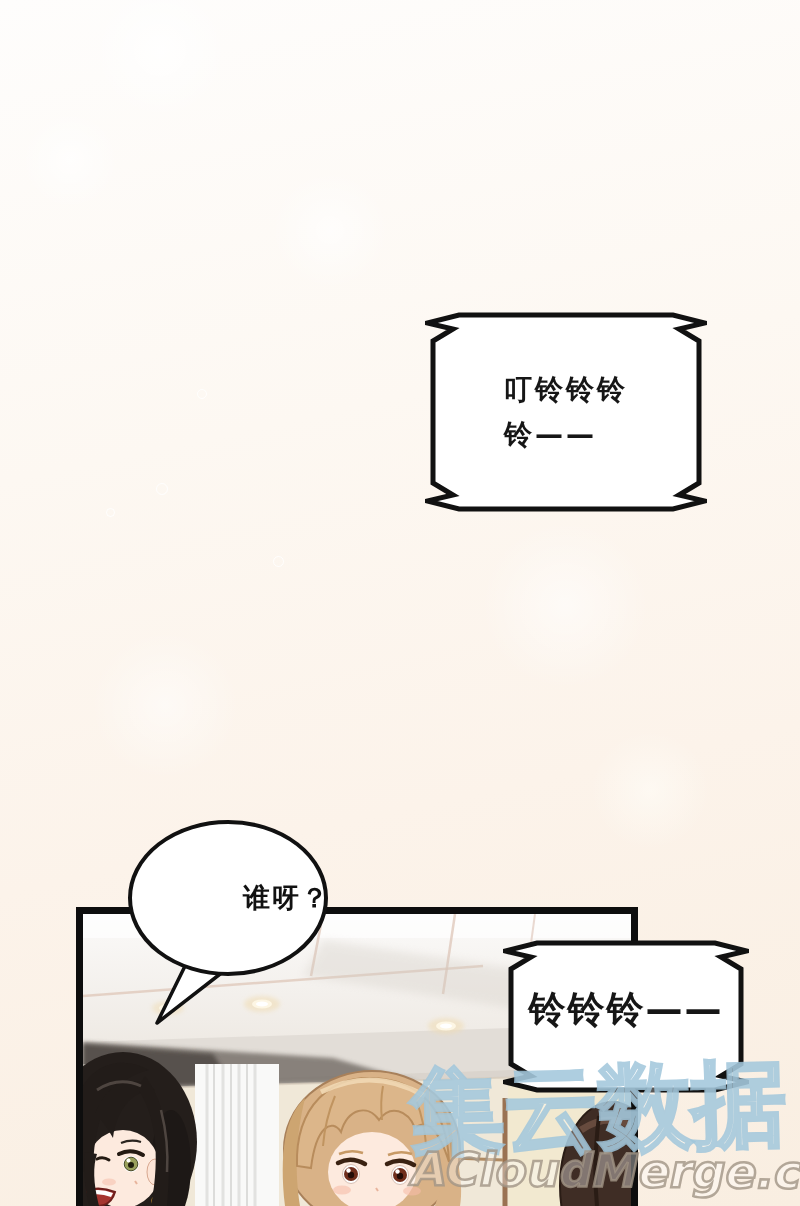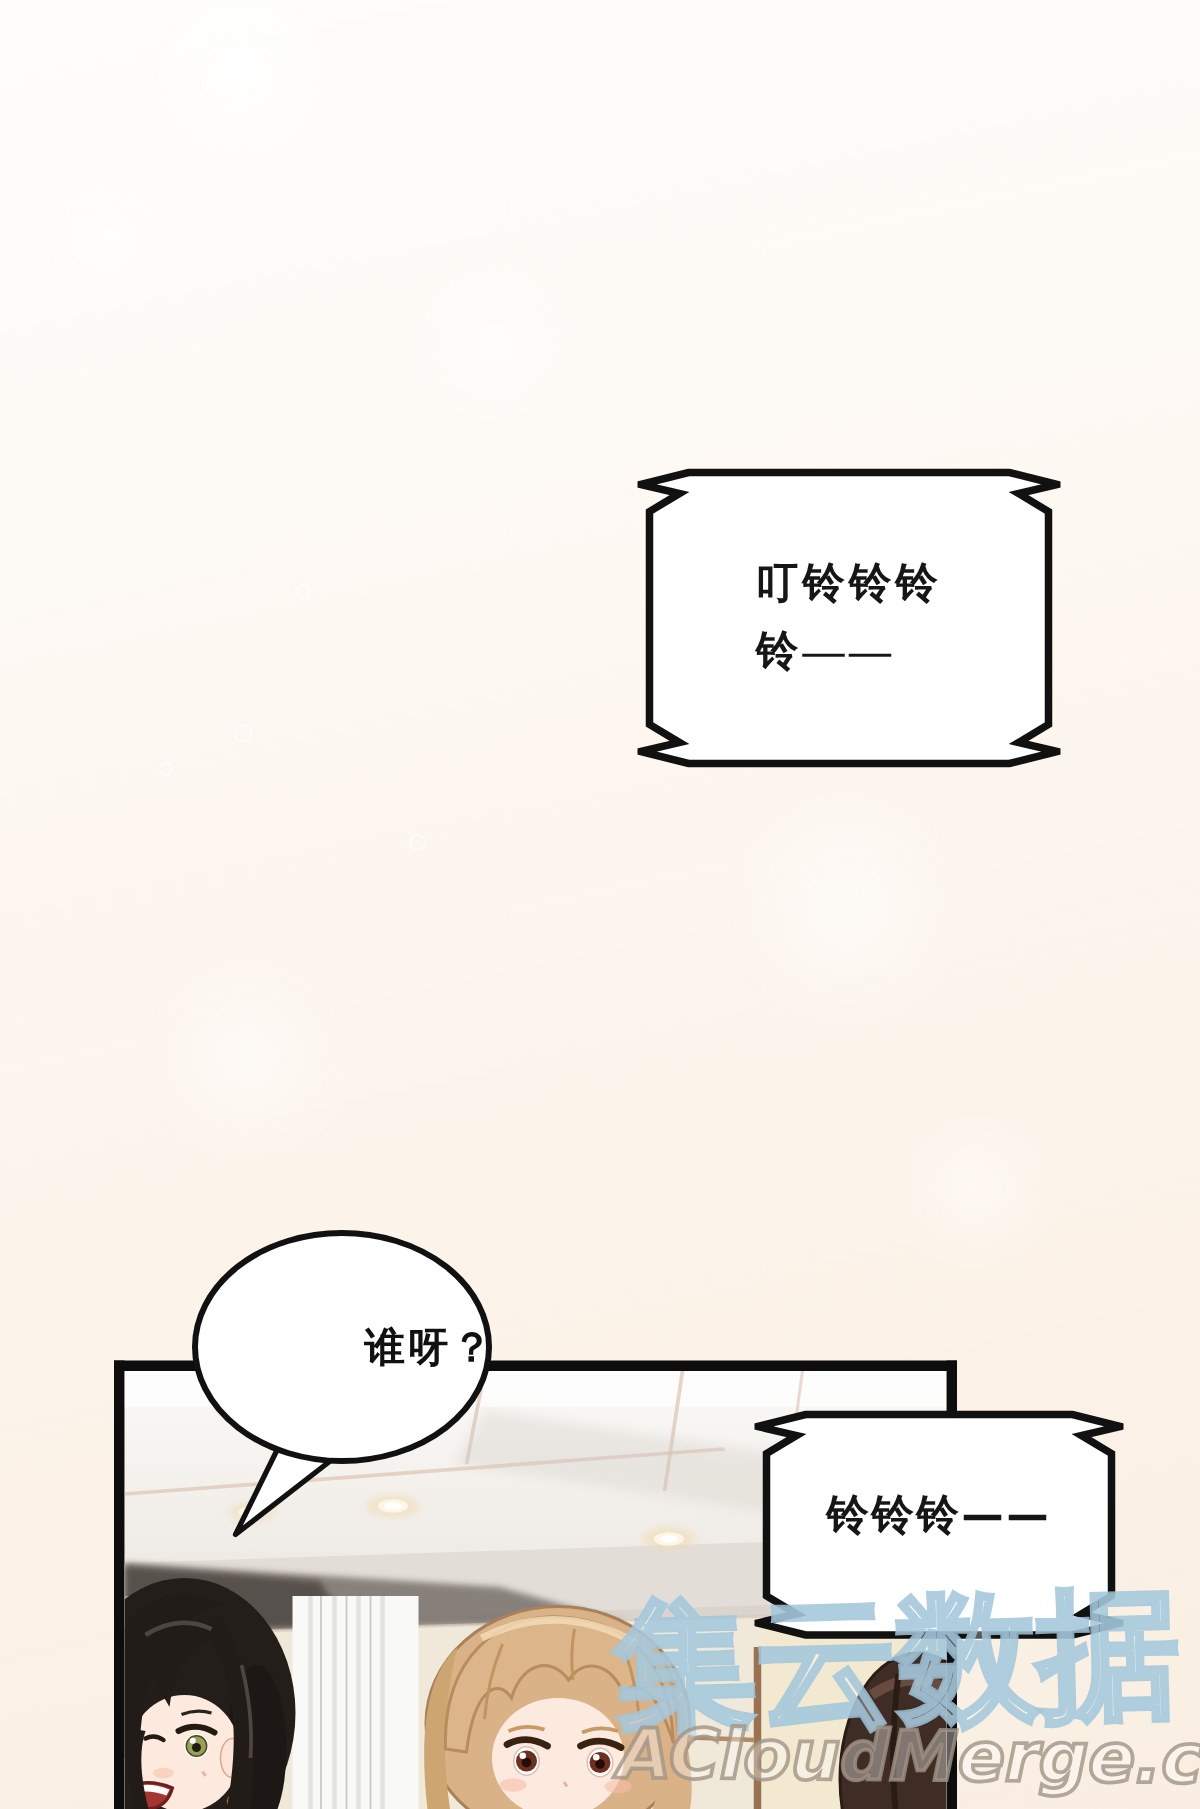--- a/index.html
+++ b/index.html
@@ -13,23 +13,23 @@
   .bokeh { position:absolute; border-radius:50%; pointer-events:none; }
   .ring { position:absolute; border-radius:50%; border:1.5px solid rgba(255,255,255,.85); pointer-events:none; }
 
   
   .sfx { position:absolute; z-index:5; }
   .sfx svg { display:block; }
   .sfx .sfx-text {
     position:absolute; inset:0; display:flex; align-items:center; justify-content:center;
     color:#161616; font-weight:600;
   }
-  #sfx-top .sfx-text { flex-direction:column;font-family:Liberation Serif, serif; }
+  #sfx-top .sfx-text { flex-direction:column; }
   #sfx-top .sfx-lines { text-align:left; font-size:28px; line-height:45px; letter-spacing:3px; }
-  #sfx-bottom .sfx-text { font-size:28px; letter-spacing:2px; padding-bottom:14px; }
+  #sfx-bottom .sfx-text { font-size:37px; letter-spacing:2px; padding-bottom:14px; }
 
   
   #speech-bubble { position:absolute; left:126px; top:818px; width:210px; height:214px; z-index:5; }
   #speech-bubble .bubble-text {
     position:absolute; left:0; top:62px; width:204px; text-align:right;
     font-size:27px; font-weight:600; letter-spacing:2px; color:#111;
   }
 
   
   #panel {

